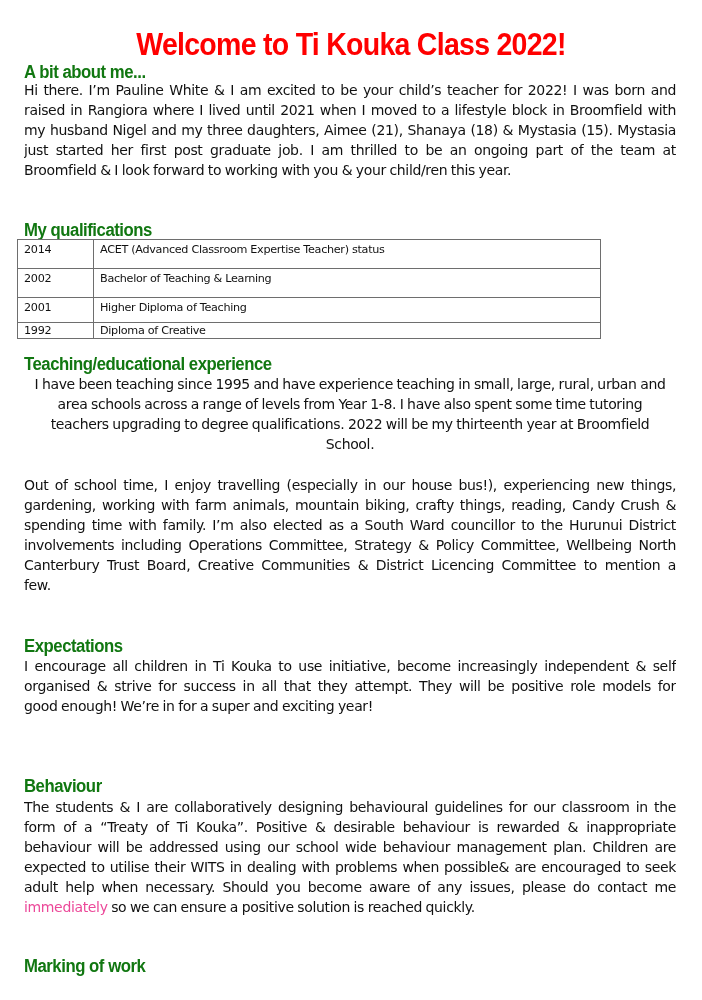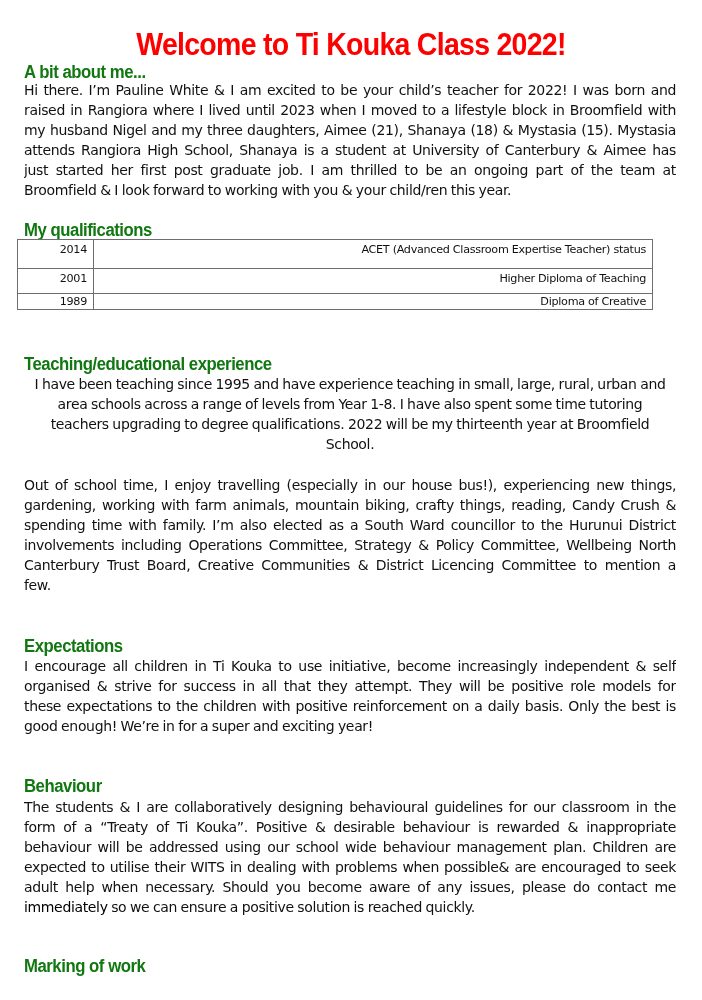--- a/index.html
+++ b/index.html
@@ -55,41 +55,40 @@
       width: 652px;
       font-family: "DejaVu Sans", sans-serif;
       font-size: 14px;
       line-height: 20.1px;
       letter-spacing: -0.35px;
       word-spacing: -0.5px;
       text-align: justify;
       color: #111111;
     }
     .para.left { text-align: center; }
-    .para .red { color: #000000; margin-top: 23px; }
+    .para .red { color: #ec4899; margin-top: 23px; }
     .para .line { display: block; white-space: nowrap; }
     .para .jline {
       display: block;
       text-align: justify;
       text-align-last: justify;
       white-space: normal;
       height: 20.1px;
       overflow: hidden;
     }
     table.quals {
       position: absolute;
       left: 17px;
       top: 239px;
-      width: 636px;
+      width: 584px;
       border-collapse: collapse;
       font-family: "DejaVu Sans", sans-serif;
       font-size: 11.2px;
       letter-spacing: -0.3px;
       color: #111111;
-      text-align: right;
     }
     table.quals td {
       border: 1px solid #6e6e6e;
       padding: 0 6px;
       vertical-align: top;
     }
     table.quals tr.r0 td { height: 25px; padding-top: 3px; }
     table.quals tr.r1 td { height: 25px; padding-top: 3px; }
     table.quals tr.r2 td { height: 21px; padding-top: 3px; border-top-color: #222; }
     table.quals tr.r3 td { height: 14px; padding-top: 1px; }
@@ -98,40 +97,43 @@
 </head>
 <body>
 
 <div class="page">
 
   <div class="title">Welcome to Ti Kouka Class 2022!</div>
 
   <div class="heading" style="top:62px;">A bit about me...</div>
   <div class="para" style="top:80px;">
     <span class="jline">Hi there.  I’m Pauline White &amp; I am excited to be your child’s teacher for 2022!  I was born and</span>
-    <span class="jline">raised in Rangiora where I lived until 2023 when I moved to a lifestyle block in Broomfield with</span>
+    <span class="jline">raised in Rangiora where I lived until 2021 when I moved to a lifestyle block in Broomfield with</span>
     <span class="jline">my husband Nigel and my three daughters, Aimee (21), Shanaya (18) &amp; Mystasia (15). Mystasia</span>
-    <span class="jline">attends Rangiora High School, Shanaya is a student at University of Canterbury &amp; Aimee has</span>
     <span class="jline">just started her first post graduate job. I am thrilled to be an ongoing part of the team at</span>
     <span class="line">Broomfield &amp; I look forward to working with you &amp; your child/ren this year.</span>
   </div>
 
   <div class="heading" style="top:220px;">My qualifications</div>
   <table class="quals">
     <tbody>
         <tr class="r0">
       <td class="year">2014</td>
       <td>ACET (Advanced Classroom Expertise Teacher) status</td>
     </tr>
+    <tr class="r1">
+      <td class="year">2002</td>
+      <td>Bachelor of Teaching &amp; Learning</td>
+    </tr>
     <tr class="r2">
       <td class="year">2001</td>
       <td>Higher Diploma of Teaching</td>
     </tr>
     <tr class="r3">
-      <td class="year">1989</td>
+      <td class="year">1992</td>
       <td>Diploma of Creative</td>
     </tr>
   </tbody>
     </table>
 
   <div class="heading" style="top:354px;">Teaching/educational experience</div>
   <div class="para left" style="top:374px;">
     <span class="line">I have been teaching since 1995 and have experience teaching in small, large, rural, urban and</span>
     <span class="line">area schools across a range of levels from Year 1-8. I have also spent some time tutoring</span>
     <span class="line">teachers upgrading to degree qualifications. 2022 will be my thirteenth year at Broomfield</span>
@@ -143,21 +145,20 @@
     <span class="jline">spending time with family. I’m also elected as a South Ward councillor to the Hurunui District</span>
     <span class="jline">involvements including Operations Committee, Strategy &amp; Policy Committee, Wellbeing North</span>
     <span class="jline">Canterbury Trust Board, Creative Communities &amp; District Licencing Committee to mention a</span>
     <span class="line">few.</span>
   </div>
 
   <div class="heading" style="top:636px;">Expectations</div>
   <div class="para" style="top:656px;">
     <span class="jline">I encourage all children in Ti Kouka to use initiative, become increasingly independent &amp; self</span>
     <span class="jline">organised &amp; strive for success in all that they attempt. They will be positive role models for</span>
-    <span class="jline">these expectations to the children with positive reinforcement on a daily basis. Only the best is</span>
     <span class="line">good enough! We’re in for a super and exciting year!</span>
   </div>
 
   <div class="heading" style="top:776px;">Behaviour</div>
   <div class="para" style="top:797px;">
     <span class="jline">The students &amp; I are collaboratively designing behavioural guidelines for our classroom in the</span>
     <span class="jline">form of a “Treaty of Ti Kouka”. Positive &amp; desirable behaviour is rewarded &amp; inappropriate</span>
     <span class="jline">behaviour will be addressed using our school wide behaviour management plan. Children are</span>
     <span class="jline">expected to utilise their WITS in dealing with problems when possible&amp; are encouraged to seek</span>
     <span class="jline">adult help when necessary. Should you become aware of any issues, please do contact me</span>

